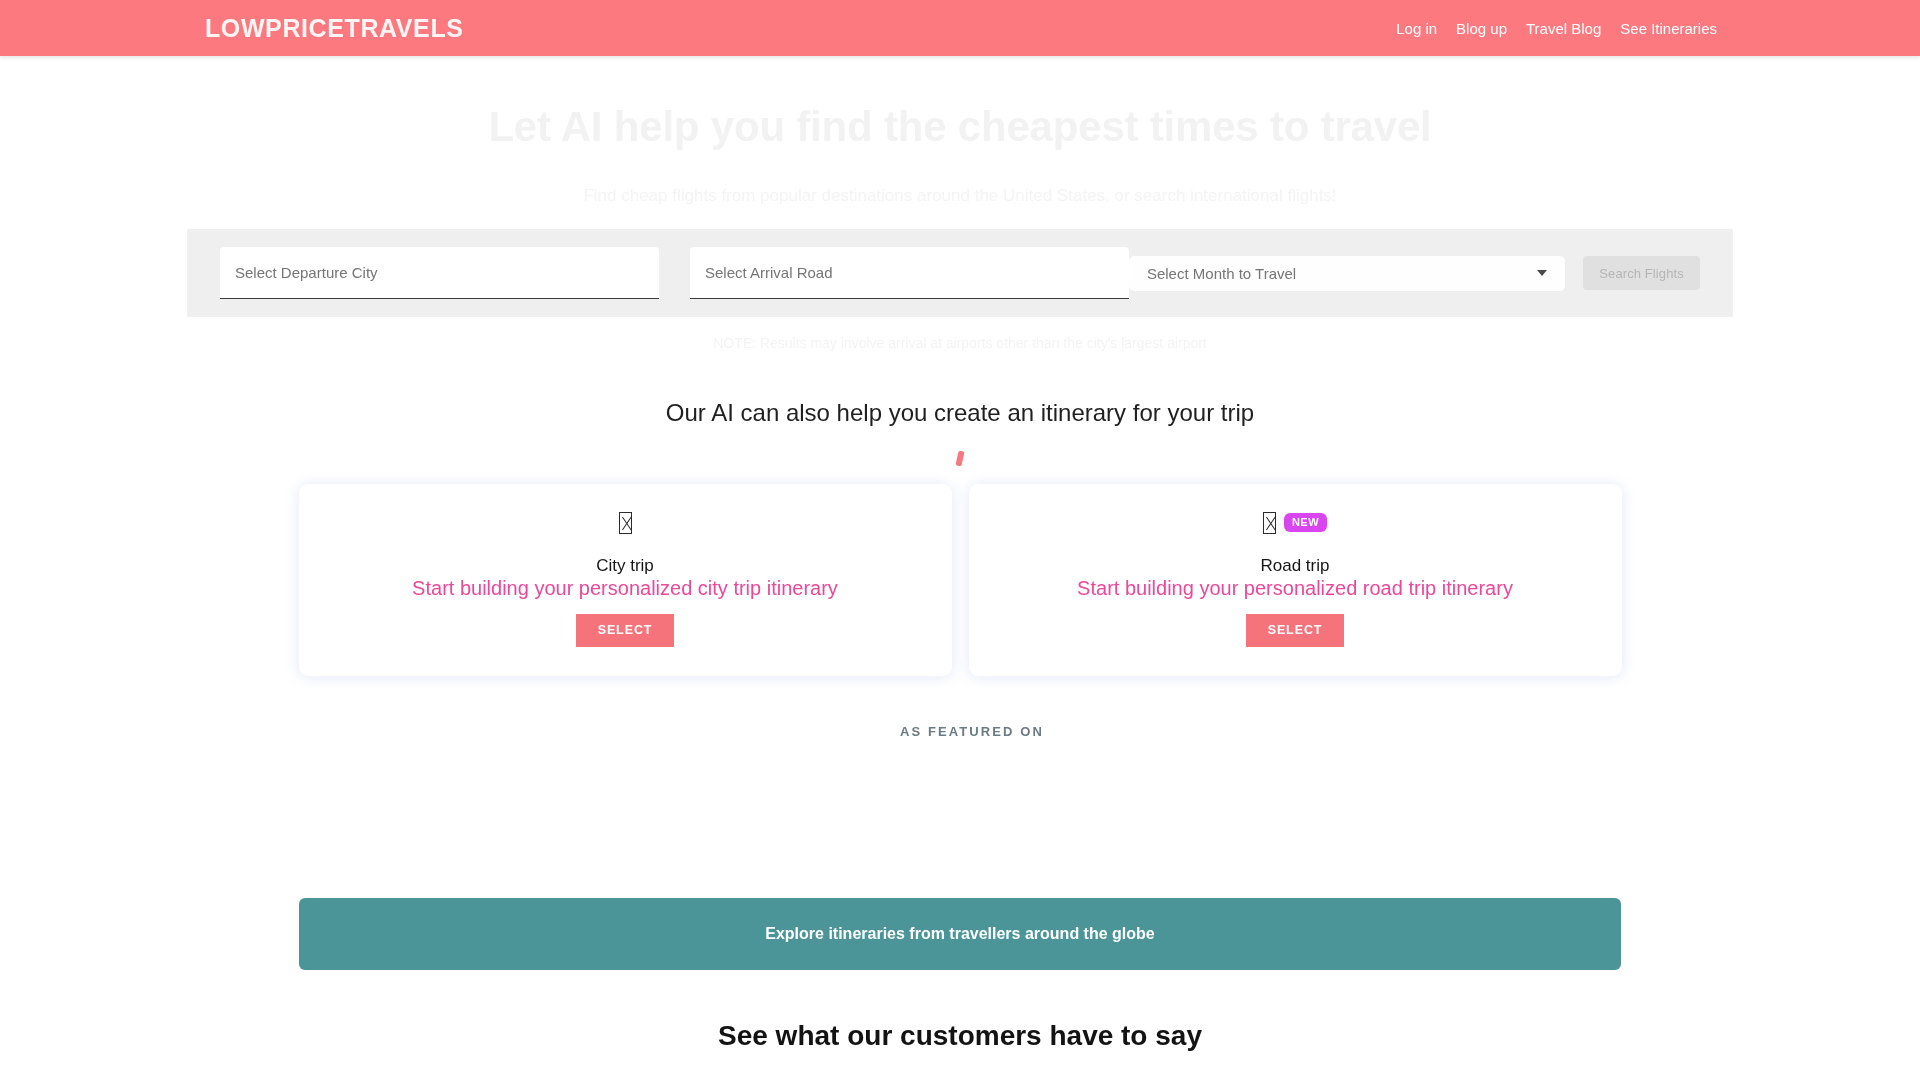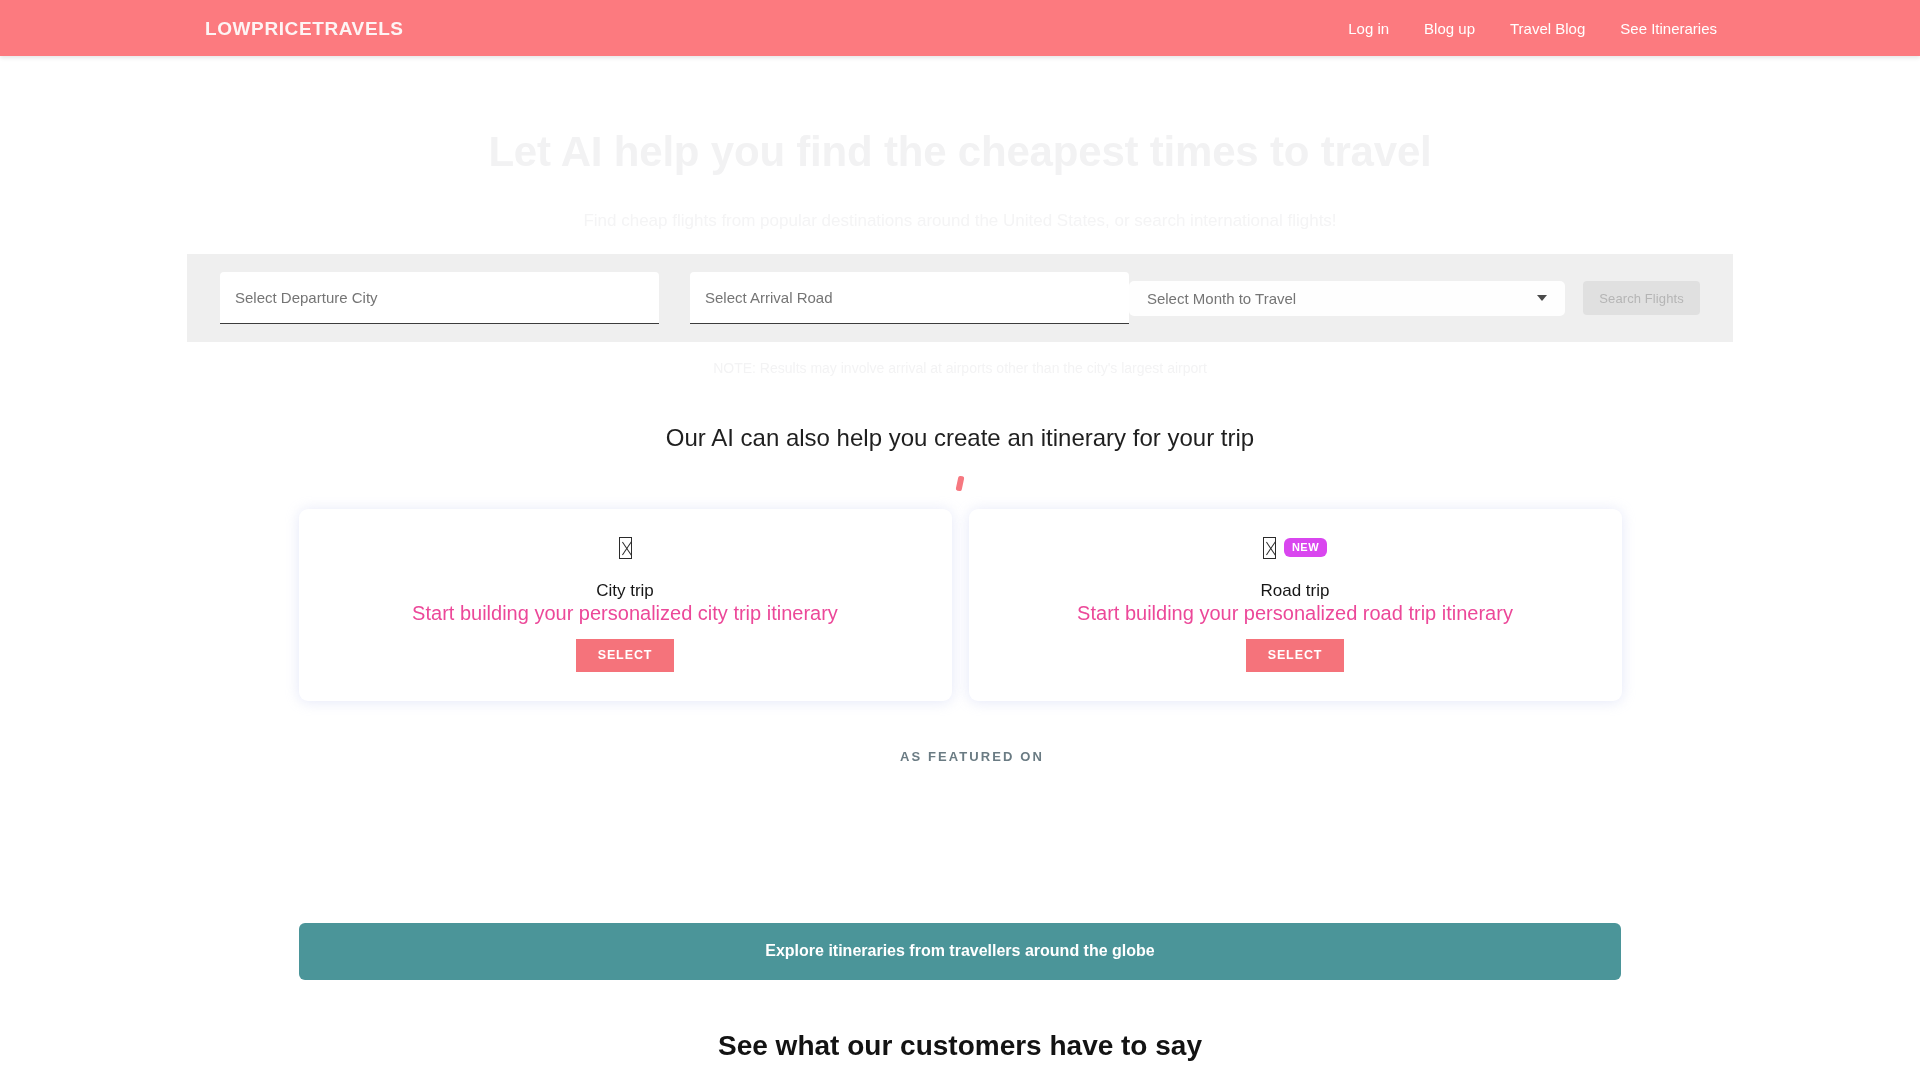--- a/index.html
+++ b/index.html
@@ -23,45 +23,45 @@
     background: #FC7A7F;
     display: flex;
     align-items: center;
     justify-content: space-between;
     padding: 0 203px 0 205px;
     box-shadow: 0 2px 4px rgba(0,0,0,0.10);
     z-index: 20;
   }
   .brand {
     color: #fdf4f4;
-    font-size: 19px;
+    font-size: 25px;
     font-weight: 700;
     letter-spacing: 0.6px;
     line-height: 1;
     white-space: nowrap;
   }
   .nav-links {
     display: flex;
-    gap: 35px;
+    gap: 19px;
   }
   .nav-link {
     color: #ffffff;
     font-size: 15px;
     font-weight: 400;
     text-decoration: none;
     white-space: nowrap;
     line-height: 1;
     cursor: pointer;
   }
 
   
   .hero {
     position: relative;
     width: 100%;
-    padding-top: 72px;
+    padding-top: 47px;
     text-align: center;
   }
   .hero-title {
     margin: 0;
     font-size: 42px;
     font-weight: 700;
     color: #f2f2f3;
     letter-spacing: -0.2px;
     line-height: 1.15;
   }
@@ -263,21 +263,21 @@
   }
 
   
   .explore-wrap {
     margin-top: 158px;
     display: flex;
     justify-content: center;
   }
   .explore-btn {
     width: 1322px;
-    height: 57px;
+    height: 72px;
     background: #4b9599;
     color: #ffffff;
     border: none;
     border-radius: 6px;
     font-size: 16px;
     font-weight: 700;
     font-family: "Liberation Sans", sans-serif;
     cursor: pointer;
     display: flex;
     align-items: center;

